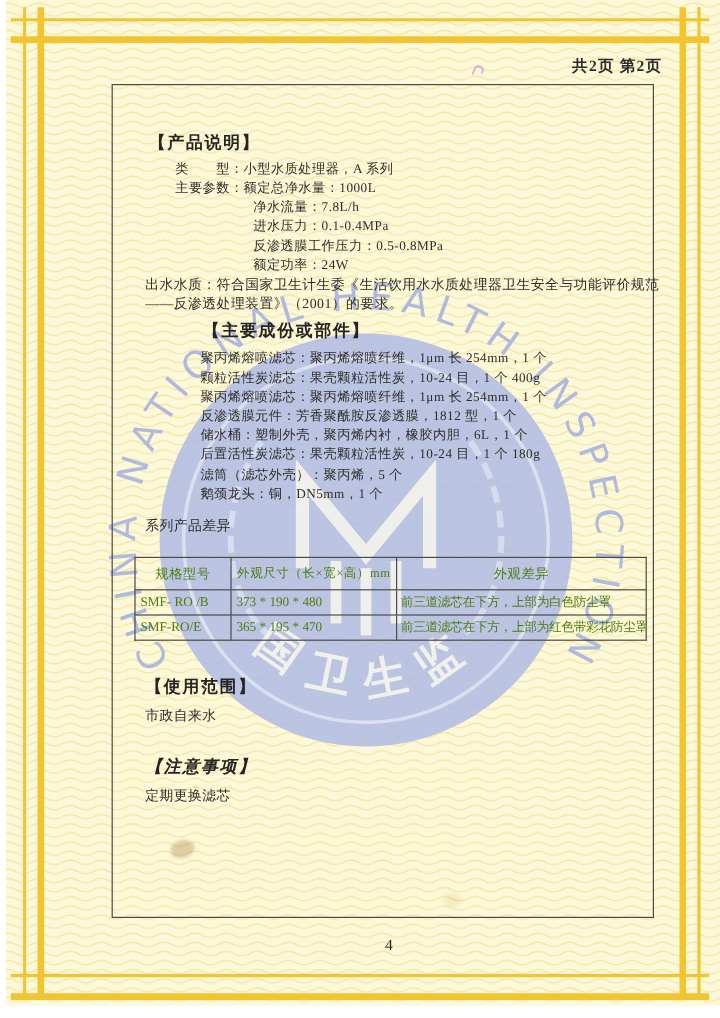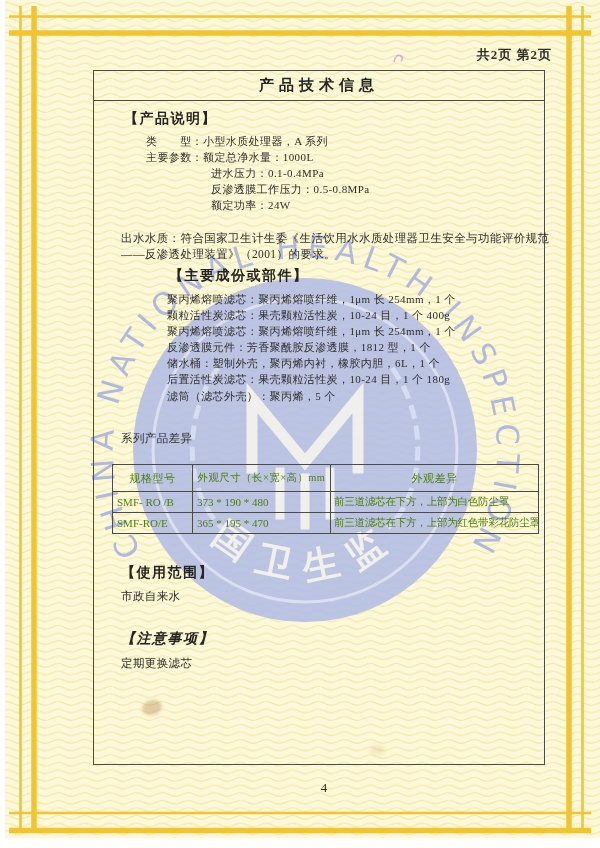--- a/index.html
+++ b/index.html
@@ -86,44 +86,45 @@
 
     <path d="M394 62 q2 -9 7 -6 q3 2 0 5" fill="none" stroke="rgba(186,120,200,.55)" stroke-width="1.6"></path>
   </svg>
 
   <div class="stain stain1"></div>
   <div class="stain stain2"></div>
 
   <div class="t pagination">共2页 第2页</div>
 
   <div class="content-box"></div>
-  <div class="title-row">产品技术信息</div>
 
   <div class="t sec-h" style="left:100px;top:110px;">【产品说明】</div>
 
   <div class="t list" style="left:122px;top:133px;">
     <div>类　　型：小型水质处理器，A 系列</div>
     <div>主要参数：额定总净水量：1000L</div>
+    <div class="sub">净水流量：7.8L/h</div>
     <div class="sub">进水压力：0.1-0.4MPa</div>
     <div class="sub">反渗透膜工作压力：0.5-0.8MPa</div>
     <div class="sub">额定功率：24W</div>
   </div>
 
   <div class="t body-s para" style="left:97px;top:230px;">出水水质：符合国家卫生计生委《生活饮用水水质处理器卫生安全与功能评价规范——反渗透处理装置》（2001）的要求。</div>
 
   <div class="t sec-h" style="left:100px;top:267px;margin-left:45px;">【主要成份或部件】</div>
 
   <div class="t list" style="left:122px;top:291px;margin-left:21px;">
     <div>聚丙烯熔喷滤芯：聚丙烯熔喷纤维，1μm 长 254mm，1 个</div>
     <div>颗粒活性炭滤芯：果壳颗粒活性炭，10-24 目，1 个 400g</div>
     <div>聚丙烯熔喷滤芯：聚丙烯熔喷纤维，1μm 长 254mm，1 个</div>
     <div>反渗透膜元件：芳香聚酰胺反渗透膜，1812 型，1 个</div>
     <div>储水桶：塑制外壳，聚丙烯内衬，橡胶内胆，6L，1 个</div>
     <div>后置活性炭滤芯：果壳颗粒活性炭，10-24 目，1 个 180g</div>
     <div>滤筒（滤芯外壳）：聚丙烯，5 个</div>
+    <div>鹅颈龙头：铜，DN5mm，1 个</div>
   </div>
 
   <div class="t body-s" style="left:97px;top:431px;">系列产品差异</div>
 
   <table class="spec">
     <colgroup>
         <col style="width:80px">
         <col style="width:138px">
         <col>
       </colgroup>

